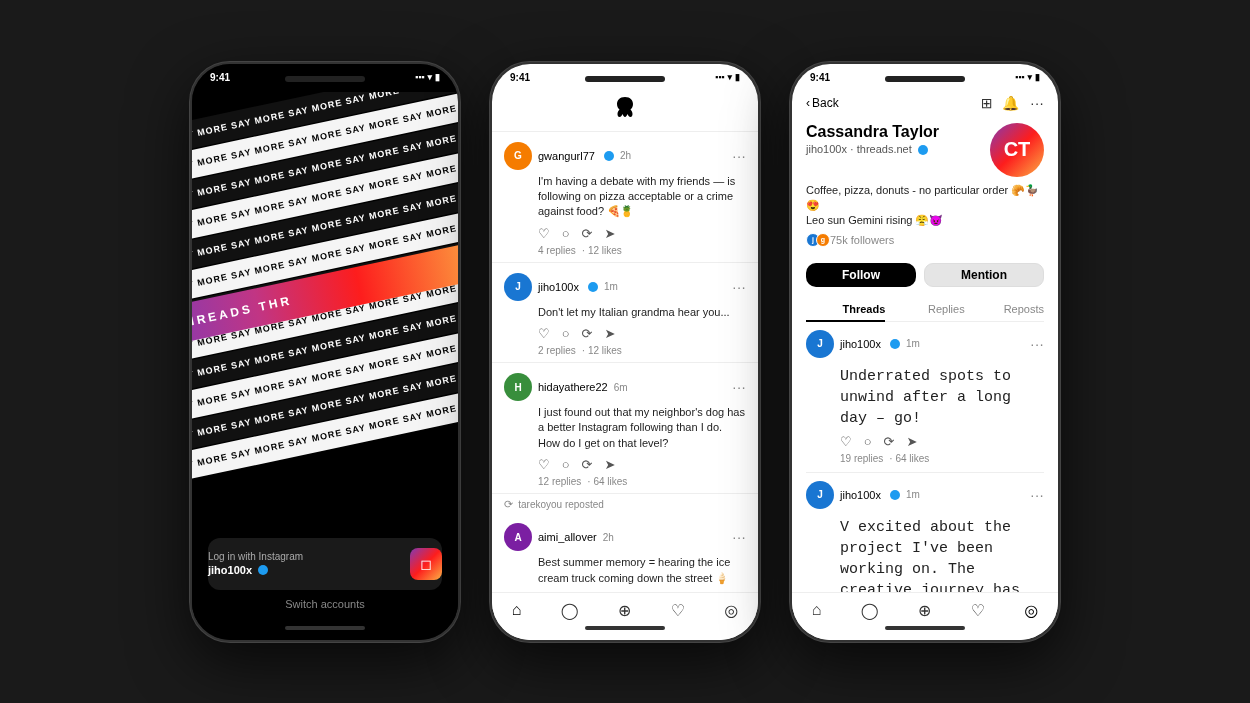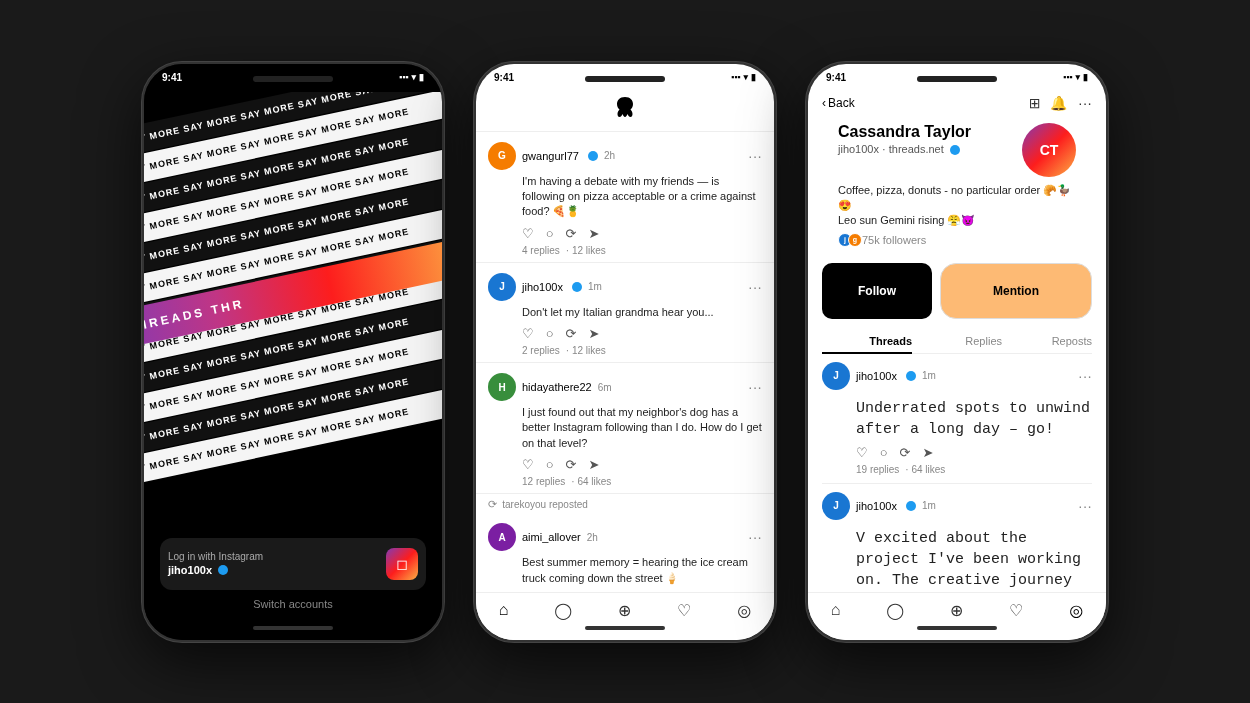--- a/index.html
+++ b/index.html
@@ -10,21 +10,21 @@
       display: flex;
       align-items: center;
       justify-content: center;
       gap: 30px;
       font-family: -apple-system, BlinkMacSystemFont, 'Segoe UI', sans-serif;
       overflow: hidden;
     }
 
     
     .phone {
-      width: 302px;
+      width: 270px;
       height: 580px;
       background: #111;
       border-radius: 40px;
       border: 2px solid #333;
       position: relative;
       overflow: hidden;
       box-shadow: 0 0 0 1px #444, 0 20px 60px rgba(0,0,0,0.7);
       flex-shrink: 0;
     }
     .phone::before {
@@ -84,21 +84,21 @@
       background: #000;
       padding: 14px 16px 10px;
       z-index: 10;
     }
     .login-row {
       display: flex;
       align-items: center;
       justify-content: space-between;
       background: #1a1a1a;
       border-radius: 12px;
-      padding: 10px 8px;
+      padding: 10px 0;
       margin-bottom: 8px;
     }
     .login-user { color: #fff; }
     .login-user-name { font-size: 11px; font-weight: 600; }
     .login-label { font-size: 10px; color: #aaa; margin-bottom: 2px; }
     .ig-icon {
       width: 32px; height: 32px;
       background: linear-gradient(135deg, #833ab4, #fd1d1d, #fcb045);
       border-radius: 8px;
       display: flex; align-items: center; justify-content: center;
@@ -237,39 +237,39 @@
     }
     .profile-header-bar {
       display: flex;
       align-items: center;
       justify-content: space-between;
       padding: 8px 14px 4px;
     }
     .back-btn { font-size: 12px; color: #000; display: flex; align-items: center; gap: 2px; }
     .header-icons { display: flex; gap: 10px; font-size: 14px; color: #333; }
     .profile-info {
-      padding: 8px 30px;
+      padding: 8px 14px;
     }
     .profile-name-row {
       display: flex;
       align-items: flex-start;
       justify-content: space-between;
     }
     .profile-name {
       font-size: 16px;
       font-weight: 700;
       color: #000;
     }
     .profile-avatar-large {
       width: 54px; height: 54px;
       border-radius: 50%;
       background: linear-gradient(135deg, #833ab4, #fd1d1d, #fcb045);
       display: flex; align-items: center; justify-content: center;
       color: #fff;
-      font-size: 14px;
+      font-size: 20px;
       font-weight: 700;
     }
     .profile-handle {
       font-size: 11px;
       color: #555;
       margin-top: 2px;
     }
     .profile-bio {
       font-size: 11px;
       color: #222;
@@ -304,25 +304,25 @@
       color: #fff;
       border: none;
       border-radius: 10px;
       padding: 0;
       font-size: 12px;
       font-weight: 600;
       cursor: pointer;
     }
     .mention-btn {
       flex: 1;
-      background: #fdba74;
+      background: #e5e5e5;
       color: #000;
       border: 1.5px solid #ddd;
-      border-radius: 16px;
-      padding: 20px;
+      border-radius: 9px;
+      padding: 4px;
       font-size: 12px;
       font-weight: 600;
       cursor: pointer;
     }
     .profile-tabs {
       display: flex;
       border-bottom: 1px solid #eee;
       margin: 0 14px;
     }
     .profile-tab {

